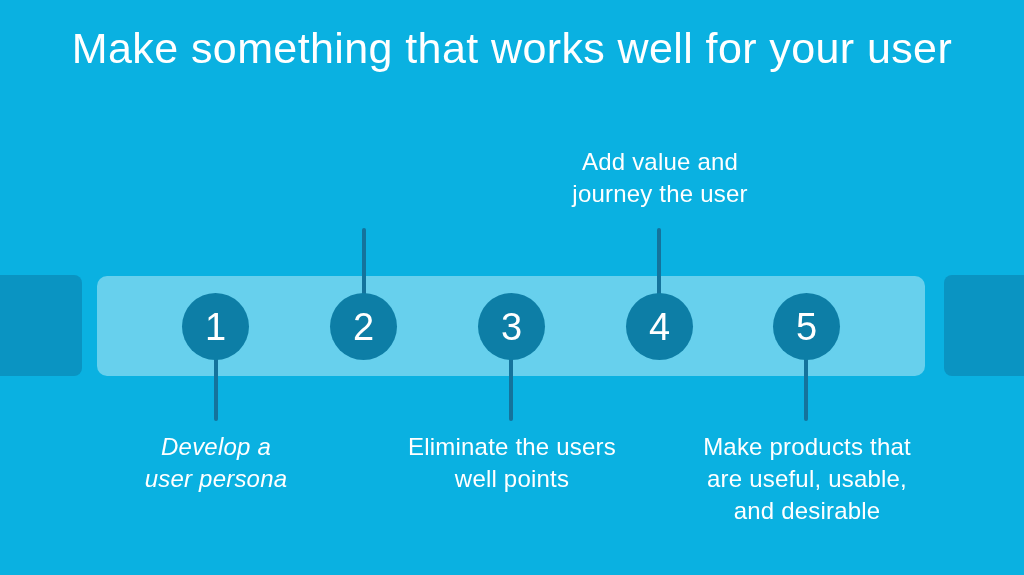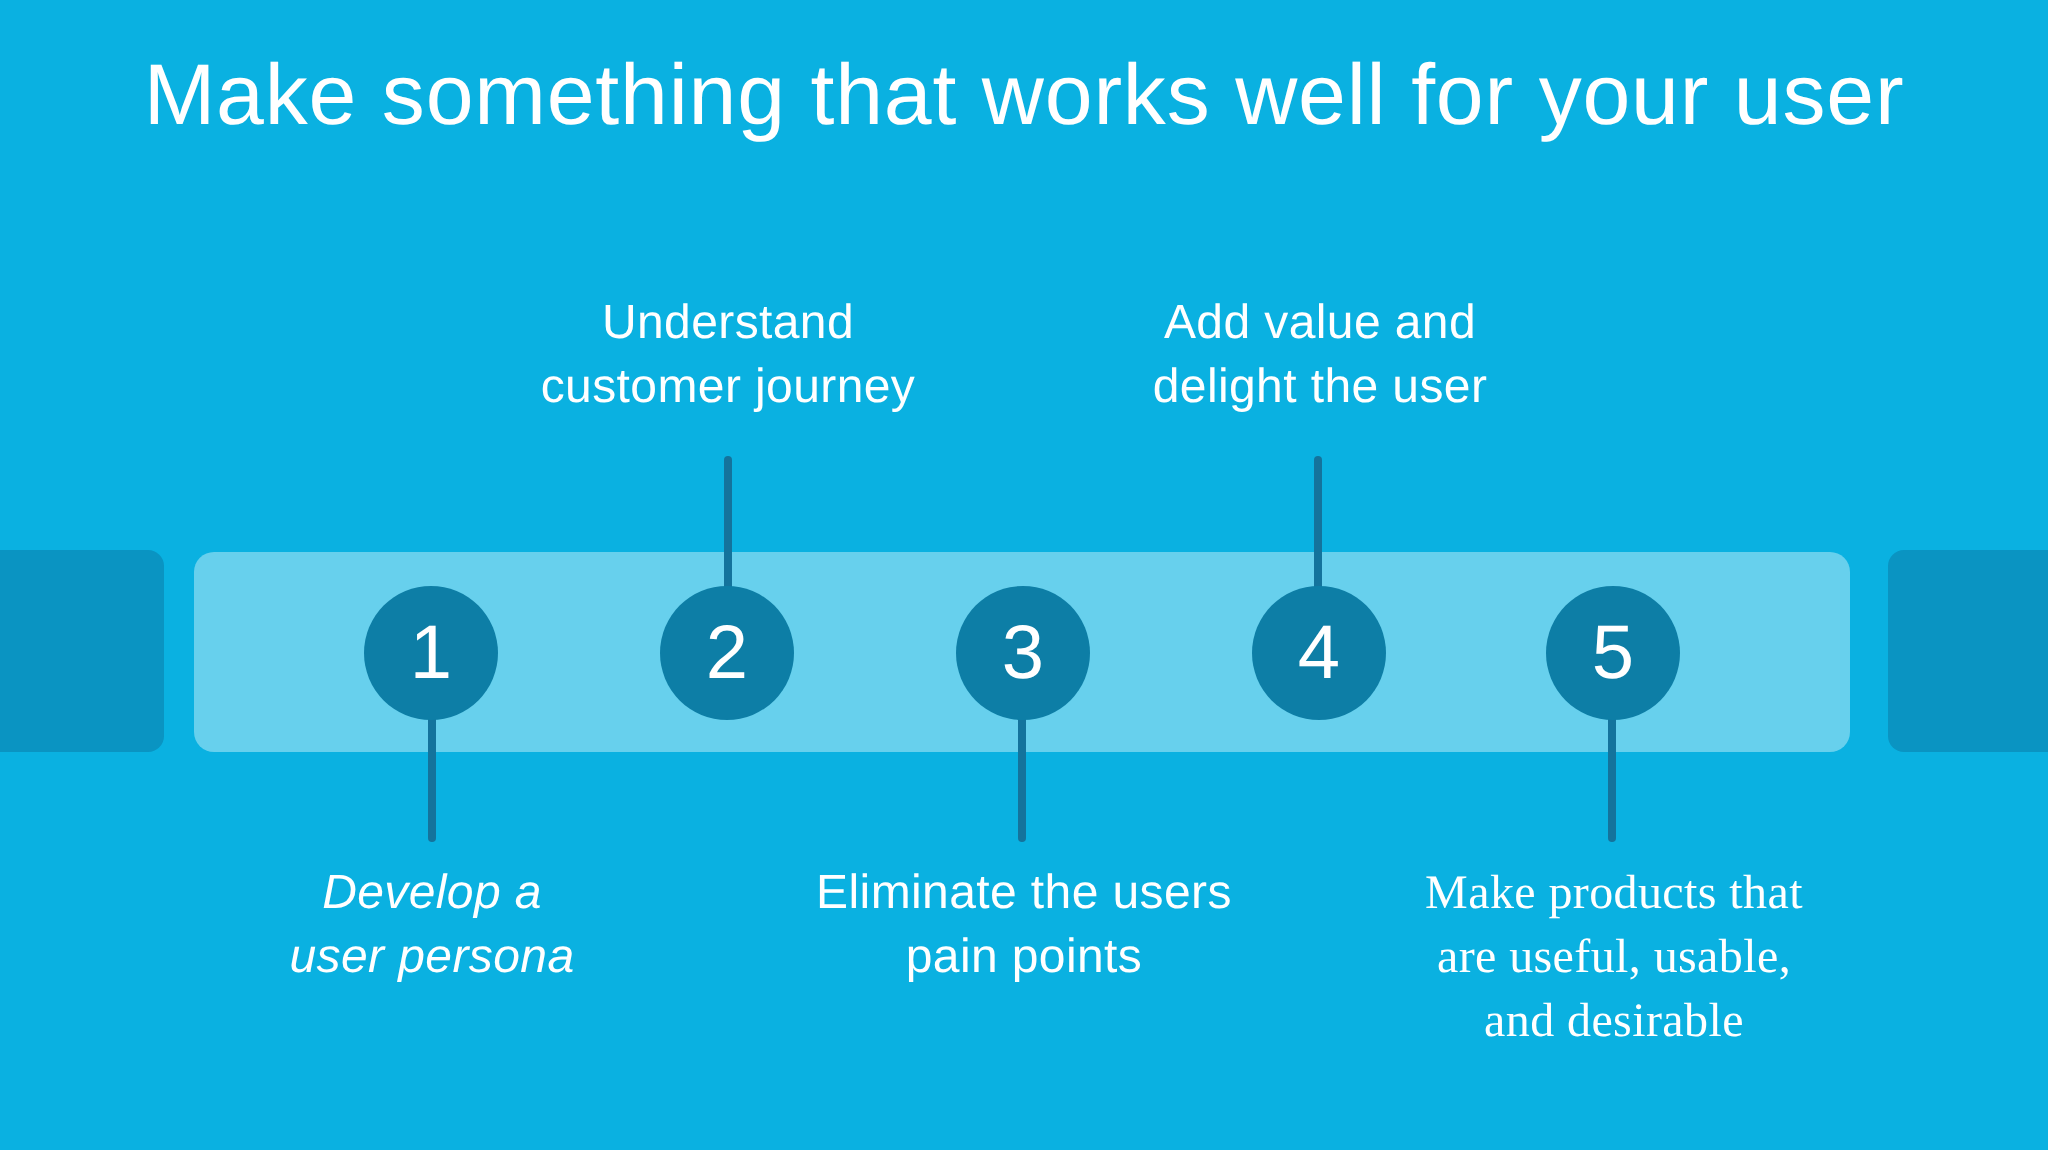--- a/index.html
+++ b/index.html
@@ -97,21 +97,21 @@
     font-size: 24px;
     line-height: 32px;
     letter-spacing: 0.2px;
   }
   .label.above { top: 146px; }
   .label.below { top: 431px; }
   .label.s1 { left: 216px; font-style: italic; }
   .label.s2 { left: 364px; }
   .label.s3 { left: 512px; }
   .label.s4 { left: 660px; }
-  .label.s5 { left: 807px; font-family: Liberation Serif, serif; }
+  .label.s5 { left: 807px; }
 </style>
 </head>
 <body style="--background: #0ab1e1; --band: #67d0ed; --edge-block: #0a94c2; --circle: #0d7ea6; --connector: #14739c; --text: #ffffff;">
 
 <div class="stage">
 
   <h1 class="title">Make something that works well for your user</h1>
 
   <div class="edge left"></div>
   <div class="edge right"></div>
@@ -134,23 +134,21 @@
   </div>
   <div class="circle s4">
     <span class="num">4</span>
   </div>
   <div class="circle s5">
     <span class="num">5</span>
   </div>
 
   <div class="label below s1">Develop a
 user persona</div>
-  <div class="label above s2">Understand
-customer journey</div>
   <div class="label below s3">Eliminate the users
-pain points</div>
+well points</div>
   <div class="label above s4">Add value and
-delight the user</div>
+journey the user</div>
   <div class="label below s5">Make products that
 are useful, usable,
 and desirable</div>
 
 </div>
 
 </body></html>

